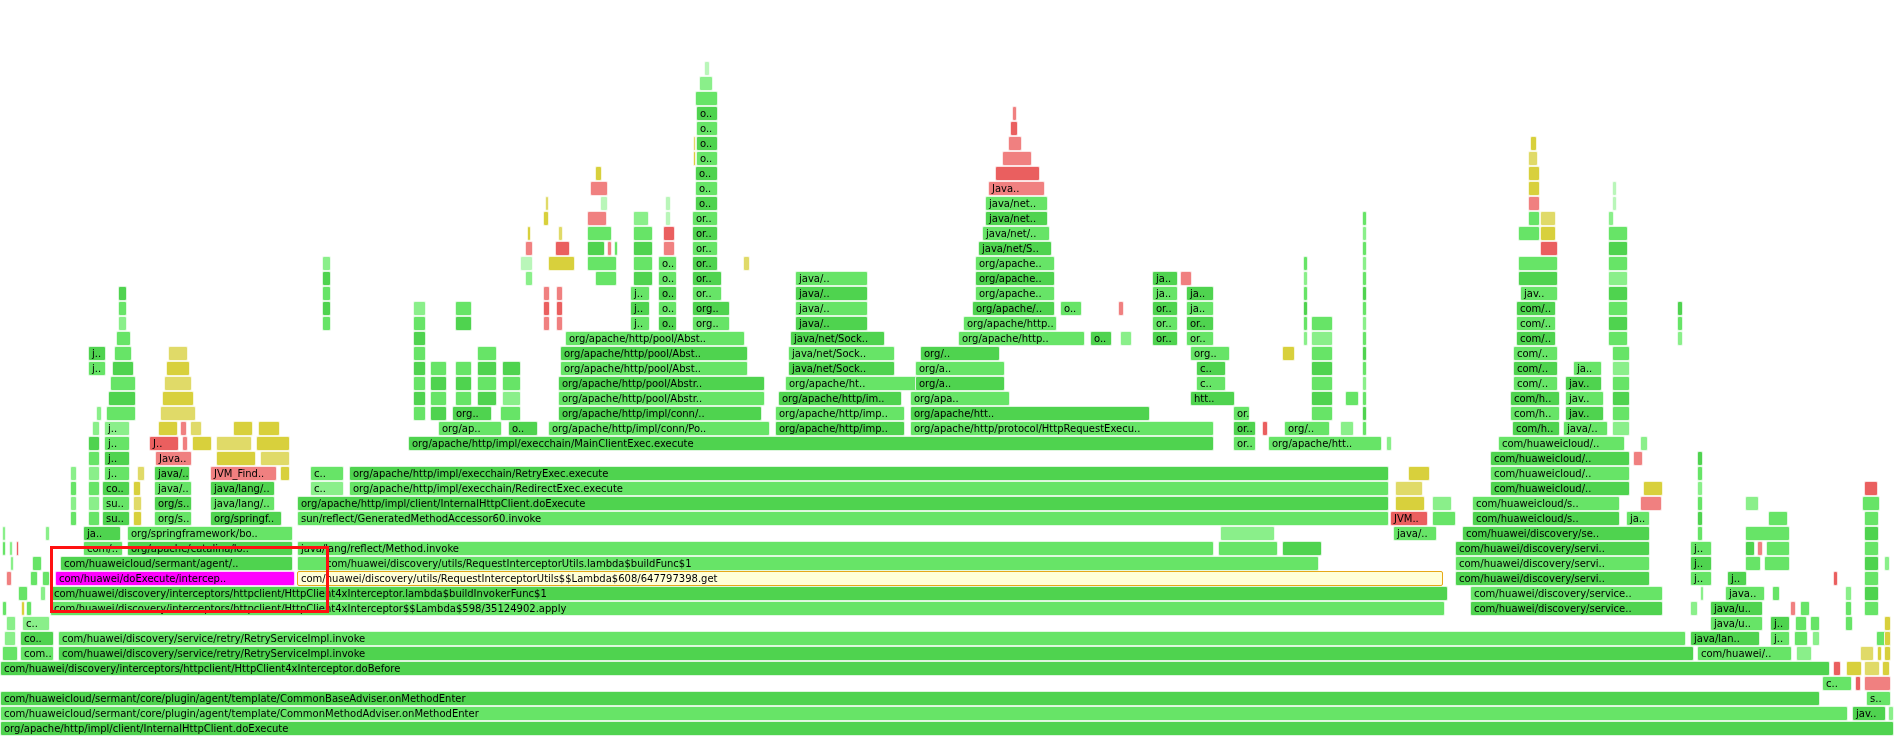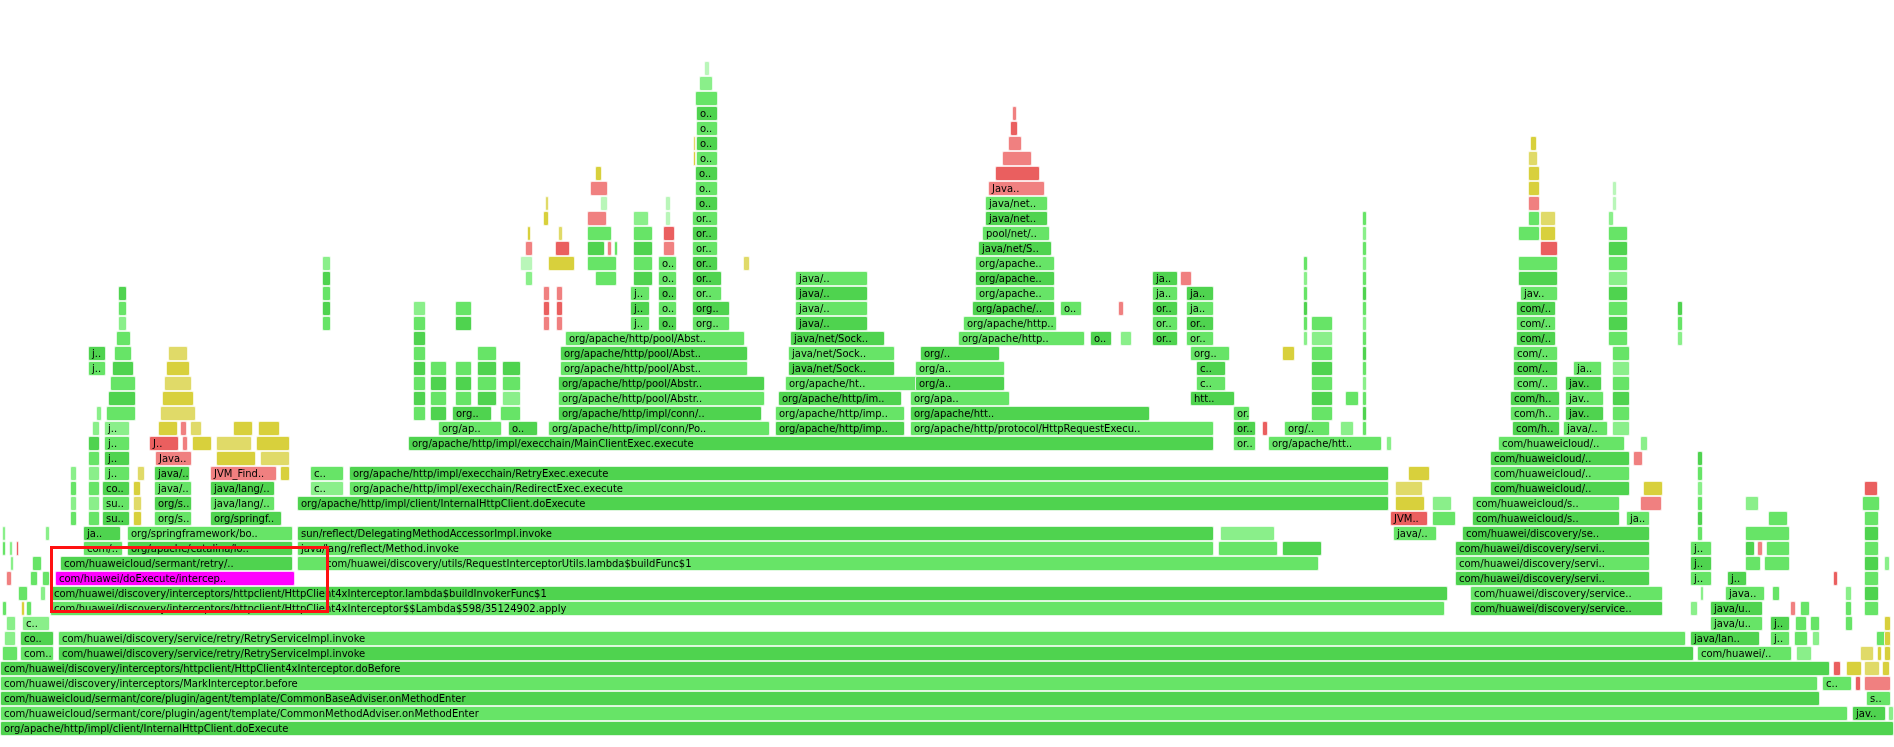--- a/index.html
+++ b/index.html
@@ -24,21 +24,20 @@
 <body>
 
 <div id="stage">
   <div id="selbox" style="left: 50px; top: 546px; width: 273px; height: 61px;"></div>
 <div class="frame c-g1" title="org/apache/http/impl/client/InternalHttpClient.doExecute" style="left: 0px; top: 721px; width: 1894px;">org/apache/http/impl/client/InternalHttpClient.doExecute</div>
     <div class="frame c-g2" title="com/huaweicloud/sermant/core/plugin/agent/template/CommonMethodAdviser.onMethodEnter" style="left: 0px; top: 706px; width: 1848px;">com/huaweicloud/sermant/core/plugin/agent/template/CommonMethodAdviser.onMethodEnter</div>
     <div class="frame c-g1" title="jav.." style="left: 1852px; top: 706px; width: 34px;">jav..</div>
     <div class="frame c-g3" style="left: 1888px; top: 706px; width: 6px; padding: 0px;"></div>
     <div class="frame c-g1" title="com/huaweicloud/sermant/core/plugin/agent/template/CommonBaseAdviser.onMethodEnter" style="left: 0px; top: 691px; width: 1820px;">com/huaweicloud/sermant/core/plugin/agent/template/CommonBaseAdviser.onMethodEnter</div>
     <div class="frame c-g2" title="s.." style="left: 1866px; top: 691px; width: 25px;">s..</div>
-    <div class="frame c-g2" title="com/huawei/discovery/interceptors/MarkInterceptor.before" style="left: 0px; top: 676px; width: 1818px;">com/huawei/discovery/interceptors/MarkInterceptor.before</div>
     <div class="frame c-g2" title="c.." style="left: 1822px; top: 676px; width: 30px;">c..</div>
     <div class="frame c-r2" style="left: 1855px; top: 676px; width: 6px; padding: 0px;"></div>
     <div class="frame c-r1" style="left: 1864px; top: 676px; width: 27px;"></div>
     <div class="frame c-g1" title="com/huawei/discovery/interceptors/httpclient/HttpClient4xInterceptor.doBefore" style="left: 0px; top: 661px; width: 1830px;">com/huawei/discovery/interceptors/httpclient/HttpClient4xInterceptor.doBefore</div>
     <div class="frame c-r2" style="left: 1833px; top: 661px; width: 8px; padding: 0px;"></div>
     <div class="frame c-y1" style="left: 1846px; top: 661px; width: 16px;"></div>
     <div class="frame c-y2" style="left: 1864px; top: 661px; width: 16px;"></div>
     <div class="frame c-y1" style="left: 1882px; top: 661px; width: 8px; padding: 0px;"></div>
     <div class="frame c-g2" style="left: 2px; top: 646px; width: 16px;"></div>
     <div class="frame c-g2" title="com.." style="left: 20px; top: 646px; width: 34px;">com..</div>
@@ -82,28 +81,29 @@
     <div class="frame c-g2" title="com/huawei/discovery/service.." style="left: 1470px; top: 586px; width: 193px;">com/huawei/discovery/service..</div>
     <div class="frame c-g3" style="left: 1700px; top: 586px; width: 4px; padding: 0px;"></div>
     <div class="frame c-g2" title="java.." style="left: 1725px; top: 586px; width: 40px;">java..</div>
     <div class="frame c-g2" style="left: 1772px; top: 586px; width: 8px; padding: 0px;"></div>
     <div class="frame c-g3" style="left: 1845px; top: 586px; width: 7px; padding: 0px;"></div>
     <div class="frame c-g1" style="left: 1864px; top: 586px; width: 15px;"></div>
     <div class="frame c-r1" style="left: 6px; top: 571px; width: 6px; padding: 0px;"></div>
     <div class="frame c-g2" style="left: 30px; top: 571px; width: 8px; padding: 0px;"></div>
     <div class="frame c-g2" style="left: 42px; top: 571px; width: 8px; padding: 0px;"></div>
     <div class="frame c-m" title="com/huawei/discovery/intercep.." style="left: 55px; top: 571px; width: 240px;">com/huawei/doExecute/intercep..</div>
+    <div class="frame c-hl" title="com/huawei/discovery/utils/RequestInterceptorUtils$$Lambda$608/647797398.get" style="left: 297px; top: 571px; width: 1146px;">com/huawei/discovery/utils/RequestInterceptorUtils$$Lambda$608/647797398.get</div>
     <div class="frame c-g1" title="com/huawei/discovery/servi.." style="left: 1455px; top: 571px; width: 195px;">com/huawei/discovery/servi..</div>
     <div class="frame c-g2" title="j.." style="left: 1690px; top: 571px; width: 22px;">j..</div>
     <div class="frame c-g1" title="j.." style="left: 1727px; top: 571px; width: 20px;">j..</div>
     <div class="frame c-r2" style="left: 1833px; top: 571px; width: 5px; padding: 0px;"></div>
     <div class="frame c-g2" style="left: 1864px; top: 571px; width: 15px;"></div>
     <div class="frame c-g3" style="left: 10px; top: 556px; width: 4px; padding: 0px;"></div>
     <div class="frame c-g2" style="left: 32px; top: 556px; width: 10px;"></div>
-    <div class="frame c-g1" title="com/huaweicloud/sermant/core/.." style="left: 60px; top: 556px; width: 233px;">com/huaweicloud/sermant/retry/..</div>
+    <div class="frame c-g1" title="com/huaweicloud/sermant/core/.." style="left: 60px; top: 556px; width: 233px;">com/huaweicloud/sermant/agent/..</div>
     <div class="frame c-g2" title="com/huawei/discovery/utils/RequestInterceptorUtils.lambda$buildFunc$1" style="left: 297px; top: 556px; width: 1022px; padding-left: 28px;">com/huawei/discovery/utils/RequestInterceptorUtils.lambda$buildFunc$1</div>
     <div class="frame c-g2" title="com/huawei/discovery/servi.." style="left: 1455px; top: 556px; width: 195px;">com/huawei/discovery/servi..</div>
     <div class="frame c-g1" title="j.." style="left: 1690px; top: 556px; width: 22px;">j..</div>
     <div class="frame c-g2" style="left: 1745px; top: 556px; width: 16px;"></div>
     <div class="frame c-g2" style="left: 1764px; top: 556px; width: 26px;"></div>
     <div class="frame c-g1" style="left: 1864px; top: 556px; width: 15px;"></div>
     <div class="frame c-g3" style="left: 1884px; top: 556px; width: 6px; padding: 0px;"></div>
     <div class="frame c-g2" style="left: 2px; top: 541px; width: 4px; padding: 0px;"></div>
     <div class="frame c-g3" style="left: 9px; top: 541px; width: 4px; padding: 0px;"></div>
     <div class="frame c-r2" style="left: 16px; top: 541px; width: 3px; padding: 0px;"></div>
@@ -115,33 +115,33 @@
     <div class="frame c-g1" title="com/huawei/discovery/servi.." style="left: 1455px; top: 541px; width: 195px;">com/huawei/discovery/servi..</div>
     <div class="frame c-g2" title="j.." style="left: 1690px; top: 541px; width: 22px;">j..</div>
     <div class="frame c-g1" style="left: 1745px; top: 541px; width: 10px;"></div>
     <div class="frame c-r1" style="left: 1757px; top: 541px; width: 6px; padding: 0px;"></div>
     <div class="frame c-g2" style="left: 1766px; top: 541px; width: 24px;"></div>
     <div class="frame c-g2" style="left: 1864px; top: 541px; width: 15px;"></div>
     <div class="frame c-g3" style="left: 2px; top: 526px; width: 4px; padding: 0px;"></div>
     <div class="frame c-g3" style="left: 45px; top: 526px; width: 5px; padding: 0px;"></div>
     <div class="frame c-g1" title="ja.." style="left: 83px; top: 526px; width: 38px;">ja..</div>
     <div class="frame c-g2" title="org/springframework/bo.." style="left: 127px; top: 526px; width: 166px;">org/springframework/bo..</div>
-    <div class="frame c-g1" title="sun/reflect/DelegatingMethodAccessorImpl.invoke" style="left: 297px; top: 526px; width: 917px;">sun/reflect/DelegatingMethodAccessorImpl.invoke</div>
     <div class="frame c-g3" style="left: 1220px; top: 526px; width: 55px;"></div>
     <div class="frame c-g2" title="java/.." style="left: 1393px; top: 526px; width: 44px;">java/..</div>
     <div class="frame c-g1" title="com/huawei/discovery/se.." style="left: 1462px; top: 526px; width: 188px;">com/huawei/discovery/se..</div>
     <div class="frame c-g2" style="left: 1697px; top: 526px; width: 6px; padding: 0px;"></div>
     <div class="frame c-g2" style="left: 1745px; top: 526px; width: 45px;"></div>
     <div class="frame c-g1" style="left: 1864px; top: 526px; width: 15px;"></div>
     <div class="frame c-g2" style="left: 70px; top: 511px; width: 7px; padding: 0px;"></div>
     <div class="frame c-g2" style="left: 88px; top: 511px; width: 12px;"></div>
     <div class="frame c-g1" title="su.." style="left: 102px; top: 511px; width: 28px;">su..</div>
     <div class="frame c-y1" style="left: 133px; top: 511px; width: 9px; padding: 0px;"></div>
     <div class="frame c-g2" title="org/s.." style="left: 154px; top: 511px; width: 38px;">org/s..</div>
     <div class="frame c-g1" title="org/springf.." style="left: 210px; top: 511px; width: 72px;">org/springf..</div>
+    <div class="frame c-g2" title="sun/reflect/GeneratedMethodAccessor60.invoke" style="left: 297px; top: 511px; width: 1092px;">sun/reflect/GeneratedMethodAccessor60.invoke</div>
     <div class="frame c-r2" title="JVM.." style="left: 1390px; top: 511px; width: 38px;">JVM..</div>
     <div class="frame c-g2" style="left: 1432px; top: 511px; width: 24px;"></div>
     <div class="frame c-g1" title="com/huaweicloud/s.." style="left: 1472px; top: 511px; width: 148px;">com/huaweicloud/s..</div>
     <div class="frame c-g2" title="ja.." style="left: 1626px; top: 511px; width: 24px;">ja..</div>
     <div class="frame c-g1" style="left: 1697px; top: 511px; width: 6px; padding: 0px;"></div>
     <div class="frame c-g2" style="left: 1768px; top: 511px; width: 20px;"></div>
     <div class="frame c-g2" style="left: 1864px; top: 511px; width: 15px;"></div>
     <div class="frame c-g3" style="left: 70px; top: 496px; width: 7px; padding: 0px;"></div>
     <div class="frame c-g3" style="left: 88px; top: 496px; width: 12px;"></div>
     <div class="frame c-g2" title="su.." style="left: 102px; top: 496px; width: 28px;">su..</div>
@@ -409,21 +409,21 @@
     <div class="frame c-g1" title="java/net/S.." style="left: 978px; top: 241px; width: 74px;">java/net/S..</div>
     <div class="frame c-g2" style="left: 1362px; top: 241px; width: 5px; padding: 0px;"></div>
     <div class="frame c-r2" style="left: 1540px; top: 241px; width: 18px;"></div>
     <div class="frame c-g1" style="left: 1608px; top: 241px; width: 20px;"></div>
     <div class="frame c-y1" style="left: 527px; top: 226px; width: 4px; padding: 0px;"></div>
     <div class="frame c-y2" style="left: 558px; top: 226px; width: 5px; padding: 0px;"></div>
     <div class="frame c-g2" style="left: 587px; top: 226px; width: 25px;"></div>
     <div class="frame c-g2" style="left: 633px; top: 226px; width: 20px;"></div>
     <div class="frame c-r2" style="left: 663px; top: 226px; width: 12px;"></div>
     <div class="frame c-g1" title="or.." style="left: 692px; top: 226px; width: 26px;">or..</div>
-    <div class="frame c-g2" title="java/net/.." style="left: 982px; top: 226px; width: 68px;">pool/net/..</div>
+    <div class="frame c-g2" title="java/net/.." style="left: 982px; top: 226px; width: 68px;">java/net/..</div>
     <div class="frame c-g3" style="left: 1362px; top: 226px; width: 5px; padding: 0px;"></div>
     <div class="frame c-g2" style="left: 1518px; top: 226px; width: 22px;"></div>
     <div class="frame c-y1" style="left: 1540px; top: 226px; width: 16px;"></div>
     <div class="frame c-g2" style="left: 1608px; top: 226px; width: 20px;"></div>
     <div class="frame c-y1" style="left: 543px; top: 211px; width: 6px; padding: 0px;"></div>
     <div class="frame c-r1" style="left: 587px; top: 211px; width: 20px;"></div>
     <div class="frame c-g3" style="left: 633px; top: 211px; width: 16px;"></div>
     <div class="frame c-g4" style="left: 665px; top: 211px; width: 6px; padding: 0px;"></div>
     <div class="frame c-g2" title="or.." style="left: 692px; top: 211px; width: 26px;">or..</div>
     <div class="frame c-g1" title="java/net.." style="left: 985px; top: 211px; width: 63px;">java/net..</div>

